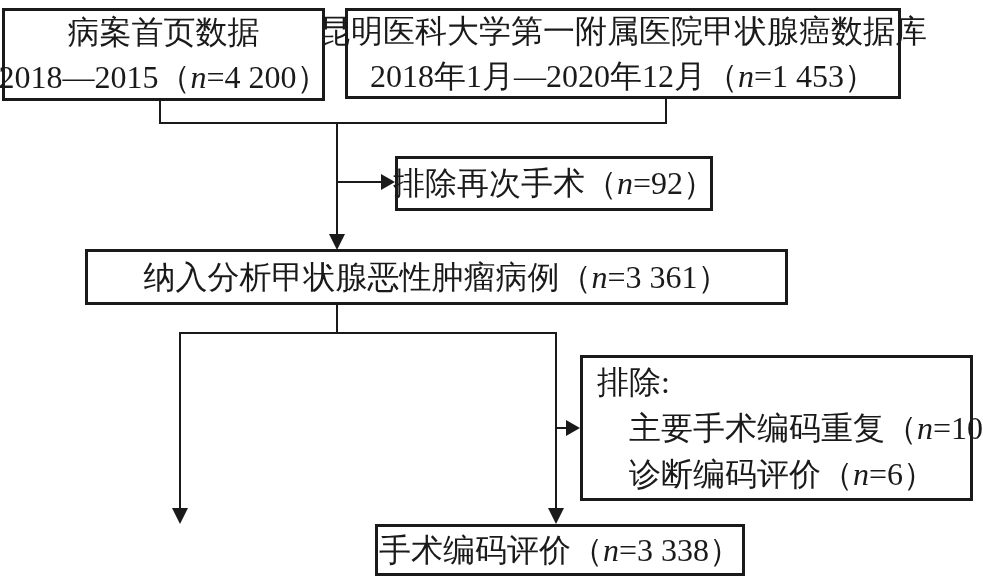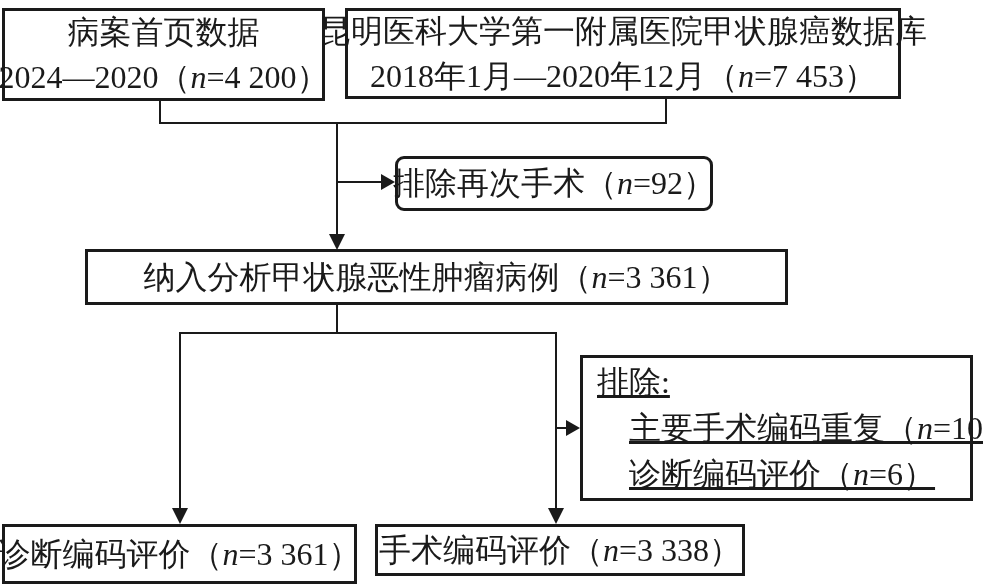--- a/index.html
+++ b/index.html
@@ -47,49 +47,48 @@
     width: 0; height: 0;
     border-top: 8px solid transparent;
     border-bottom: 8px solid transparent;
     border-left: 14px solid #1a1a1a;
   }
   #box-exclude-codes {
     justify-content: center;
     align-items: flex-start;
     padding-left: 14px;
     line-height: 46px;
-    text-decoration: underline;
   }
   #box-exclude-codes .indent { padding-left: 32px; }
 </style>
 </head>
 <body>
 
 <div id="figure">
 
   <div class="box" id="box-top-left" style="left:2px; top:8px; width:323px; height:93px;">
     <div class="line">病案首页数据</div>
-    <div class="line"><span>2024—2020（</span><span class="n-var">n</span><span>=4 200）</span></div>
+    <div class="line"><span>2018—2015（</span><span class="n-var">n</span><span>=4 200）</span></div>
   </div>
 
   <div class="box" id="box-top-right" style="left:345px; top:8px; width:556px; height:91px;">
     <div class="line">昆明医科大学第一附属医院甲状腺癌数据库</div>
-    <div class="line"><span>2018年1月—2020年12月（</span><span class="n-var">n</span><span>=7 453）</span></div>
+    <div class="line"><span>2018年1月—2020年12月（</span><span class="n-var">n</span><span>=1 453）</span></div>
   </div>
 
   <div class="connector" style="left:159px; top:101px; width:2px; height:22px;"></div>
   <div class="connector" style="left:665px; top:99px; width:2px; height:24px;"></div>
   <div class="connector" style="left:159px; top:122px; width:508px; height:2px;"></div>
   <div class="connector" style="left:336px; top:122px; width:2px; height:114px;"></div>
   <div class="arrow-down" style="left:329px; top:234px;"></div>
 
   <div class="connector" style="left:337px; top:181px; width:44px; height:2px;"></div>
   <div class="arrow-right" style="left:381px; top:174px;"></div>
 
-  <div class="box" id="box-exclude-reop" style="left:395px; top:156px; width:318px; height:55px;border-radius:9px;">
+  <div class="box" id="box-exclude-reop" style="left:395px; top:156px; width:318px; height:55px;">
     <div class="line"><span>排除再次手术（</span><span class="n-var">n</span><span>=92）</span></div>
   </div>
 
   <div class="box" id="box-included" style="left:85px; top:249px; width:703px; height:56px;">
     <div class="line"><span>纳入分析甲状腺恶性肿瘤病例（</span><span class="n-var">n</span><span>=3 361）</span></div>
   </div>
 
   <div class="connector" style="left:336px; top:305px; width:2px; height:29px;"></div>
   <div class="connector" style="left:179px; top:332px; width:378px; height:2px;"></div>
   <div class="connector" style="left:179px; top:332px; width:2px; height:176px;"></div>
@@ -99,21 +98,18 @@
 
   <div class="connector" style="left:556px; top:427px; width:12px; height:2px;"></div>
   <div class="arrow-right" style="left:566px; top:420px;"></div>
 
   <div class="box" id="box-exclude-codes" style="left:580px; top:355px; width:393px; height:146px;">
     <div class="line">排除:</div>
     <div class="line indent"><span>主要手术编码重复（</span><span class="n-var">n</span><span>=10）</span></div>
     <div class="line indent"><span>诊断编码评价（</span><span class="n-var">n</span><span>=6）</span></div>
   </div>
 
-  <div class="box" id="box-diagnosis" style="left:2px; top:524px; width:355px; height:60px;">
-    <div class="line"><span>诊断编码评价（</span><span class="n-var">n</span><span>=3 361）</span></div>
-  </div>
 
   <div class="box" id="box-surgery" style="left:375px; top:524px; width:370px; height:52px;">
     <div class="line"><span>手术编码评价（</span><span class="n-var">n</span><span>=3 338）</span></div>
   </div>
 
 </div>
 
 </body></html>

